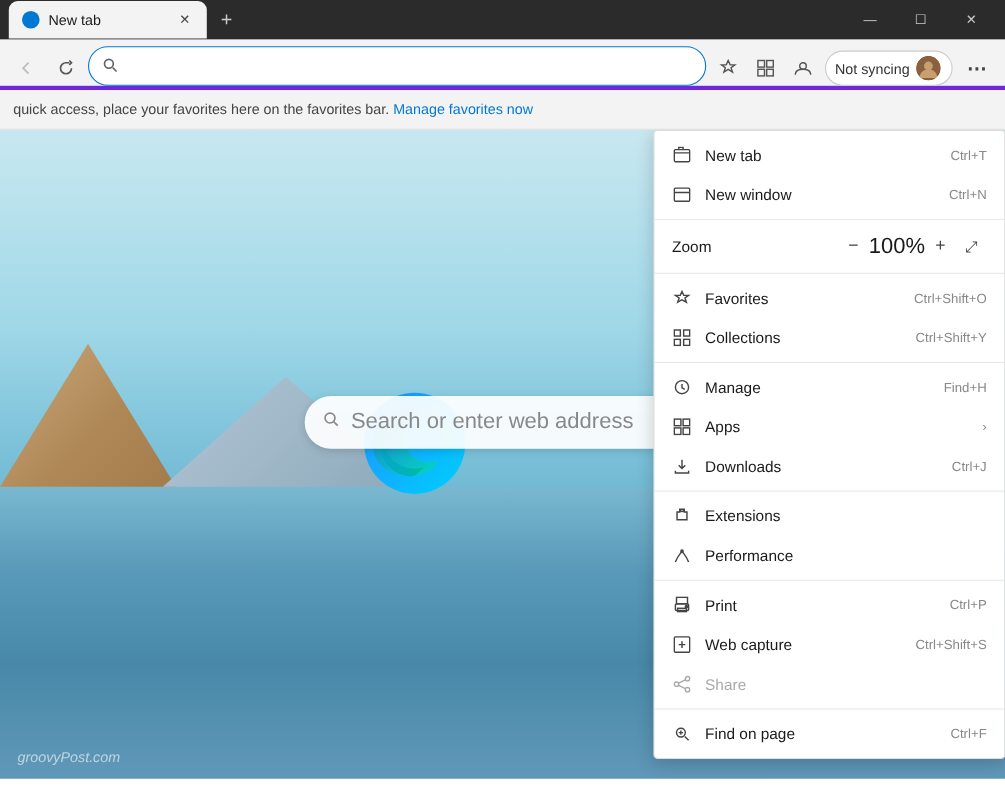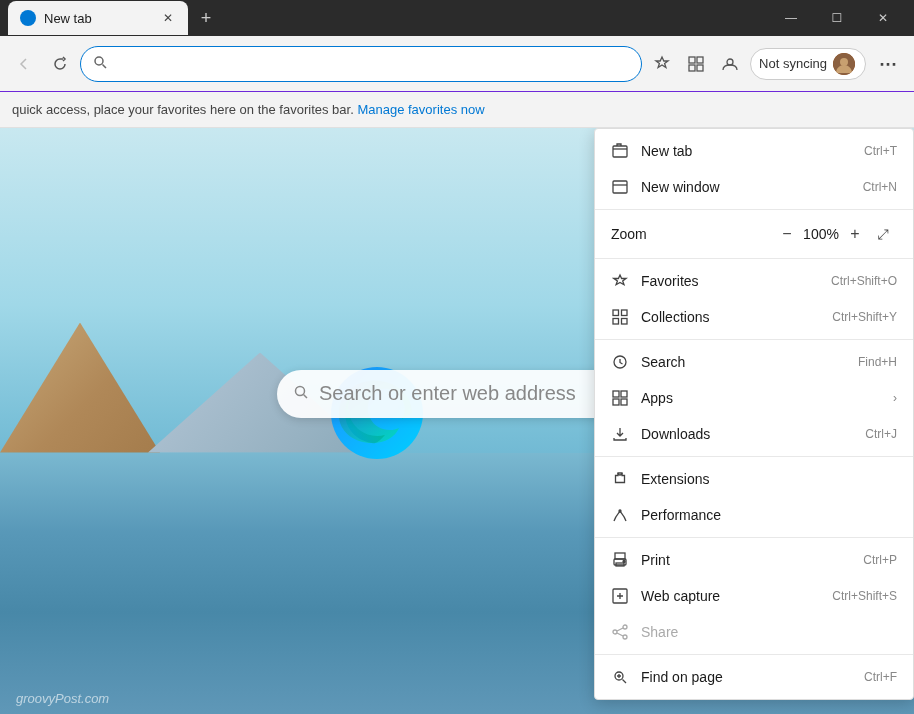--- a/index.html
+++ b/index.html
@@ -76,26 +76,26 @@
       align-items: center;
       justify-content: center;
       color: #ccc;
       font-size: 12px;
       cursor: pointer;
     }
 
     
     .nav-bar {
       background: #f3f3f3;
-      height: 56px;
-      display: flex;
-      align-items: center;
+      height: 46px;
+      display: flex;
+      align-items: flex-end;
       padding: 0 8px;
       gap: 4px;
-      border-bottom: 1px solid #6d28d9;
+      border-bottom: 4px solid #6d28d9;
     }
     .nav-btn {
       width: 32px;
       height: 32px;
       border-radius: 4px;
       display: flex;
       align-items: center;
       justify-content: center;
       color: #666;
       font-size: 16px;
@@ -352,24 +352,24 @@
       height: 28px;
       display: flex;
       align-items: center;
       justify-content: center;
       border-radius: 4px;
       cursor: pointer;
       color: #444;
       font-size: 16px;
     }
     .zoom-value {
-      font-size: 14px;
+      font-size: 20px;
       color: #1a1a1a;
       min-width: 40px;
-      text-align: center;
+      text-align: right;
     }
   </style>
 </head>
 <body>
 
 <div class="title-bar">
   <div class="tab">
     <div class="tab-favicon"></div>
     <span class="tab-title">New tab</span>
     <div class="tab-close">✕</div>
@@ -544,21 +544,21 @@
 
     <div class="menu-divider"></div>
 
     <div class="menu-item">
       <span class="menu-item-icon">
         <svg width="16" height="16" viewBox="0 0 16 16" fill="none" stroke="#444" stroke-width="1.3">
           <circle cx="8" cy="8" r="6"></circle>
           <path d="M8 5v3.5l2.5 1.5"></path>
         </svg>
       </span>
-      <span class="menu-item-label">Search</span>
+      <span class="menu-item-label">Manage</span>
       <span class="menu-item-shortcut">Find+H</span>
     </div>
 
     <div class="menu-item">
       <span class="menu-item-icon">
         <svg width="16" height="16" viewBox="0 0 16 16" fill="none" stroke="#444" stroke-width="1.3">
           <rect x="1" y="1" width="6" height="6"></rect>
             <rect x="9" y="1" width="6" height="6"></rect>
           <rect x="1" y="9" width="6" height="6"></rect>
             <rect x="9" y="9" width="6" height="6"></rect>

